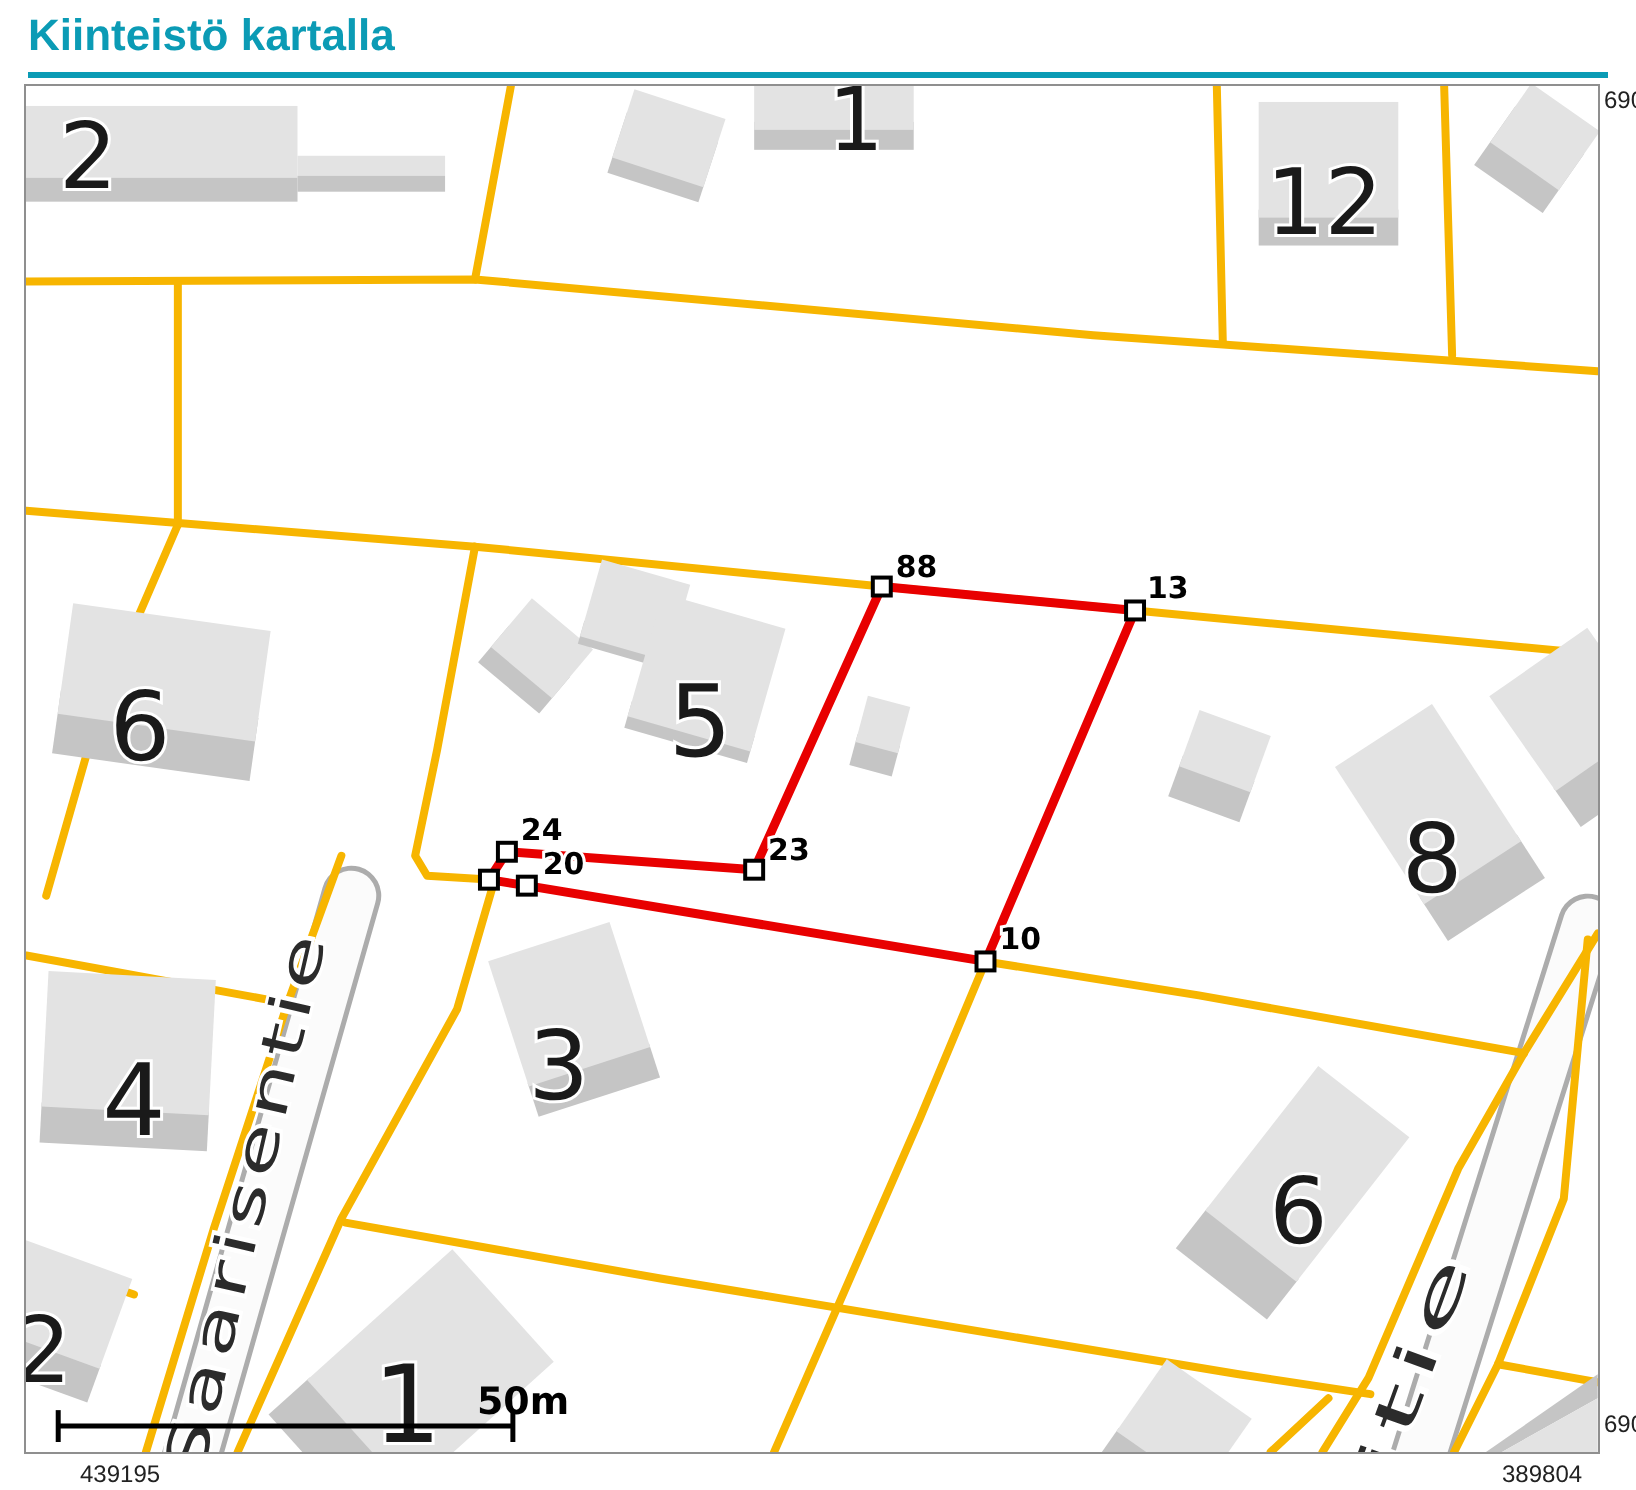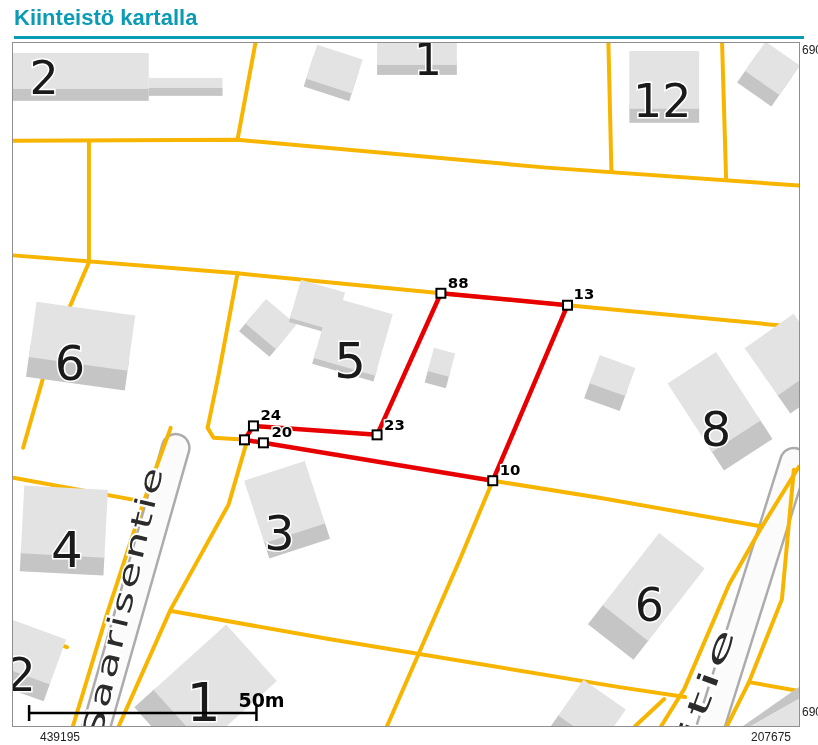--- a/index.html
+++ b/index.html
@@ -212,17 +212,17 @@
 
     <g>
       <line class="sbar" x1="28" y1="714" x2="256" y2="714"></line>
       <line class="sbar" x1="28" y1="706" x2="28" y2="722"></line>
       <line class="sbar" x1="256" y1="706" x2="256" y2="722"></line>
       <text class="stext" x="238" y="708">50m</text>
     </g>
   </svg>
 
   <div class="coord" style="left:13px;top:730px;margin-left:27px;">439195</div>
-  <div class="coord" style="left:751px;top:730px;">207675</div>
+  <div class="coord" style="left:751px;top:730px;">389804</div>
   <div class="coord" style="left:802px;top:43px;">690</div>
   <div class="coord" style="left:802px;top:705px;">690</div>
 
 </div>
 
 </body></html>

